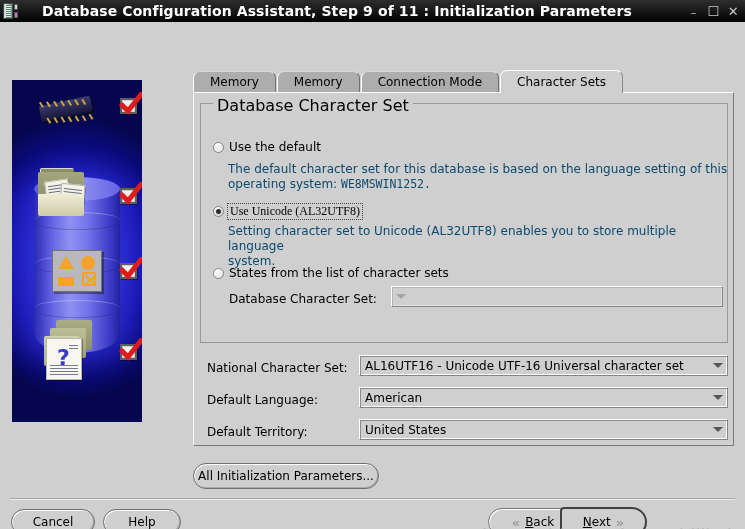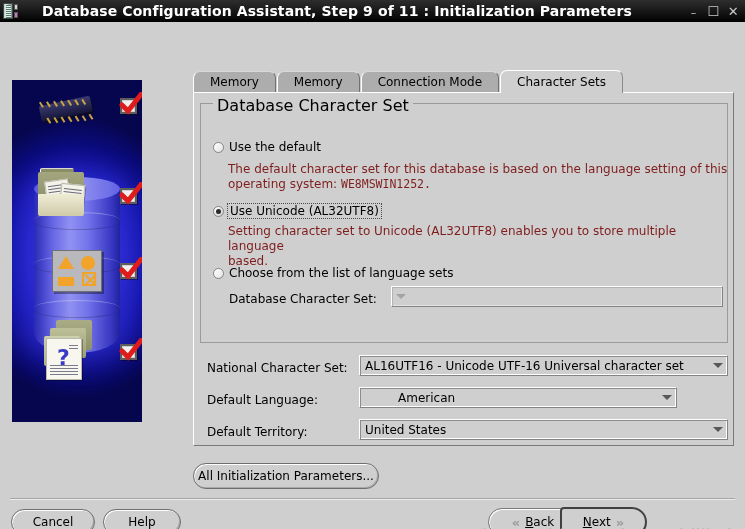--- a/index.html
+++ b/index.html
@@ -139,22 +139,22 @@
     width:11px;height:11px;border-radius:50%;
     background:linear-gradient(135deg,#f4f4f4,#d2d2d2);
     border:1px solid #848484;box-sizing:border-box;flex:0 0 auto;margin-right:5px;
     box-shadow:inset 1px 1px 0 #fff;
   }
   .radio.on:after{
     content:"";position:relative;display:block;left:2px;top:2px;width:5px;height:5px;border-radius:50%;background:#2b2b2b;
   }
   .radio.off{background:linear-gradient(135deg,#ffffff,#e2e2e2);}
   .radio-label{font-size:12px;color:#000;white-space:nowrap;}
-  .focusring{border:1px dotted #4a4a4a;padding:0 2px;margin:0 -2px;}
-  .desc{position:absolute;font-size:12px;color:#7f1d1d;line-height:15px;width:500px;}
+  .focusring{border:1px dotted #4a4a4a;padding:0 2px;margin:0 -2px;font-family:Liberation Serif, serif;}
+  .desc{position:absolute;font-size:12px;color:#0c4a6e;line-height:15px;width:500px;}
   .mono{font-family:"DejaVu Sans Mono","Liberation Mono",monospace;font-size:11.5px;}
 
   .disabled-txt{color:#8f8f8f;}
 
   
   .combo{
     position:absolute;height:21px;box-sizing:border-box;
     background:#cfcfcf;border:1px solid #ffffff;border-right-color:#848484;border-bottom-color:#848484;
     box-shadow:inset 1px 1px 0 #8c8c8c, inset -1px -1px 0 #ffffff;
     display:flex;align-items:center;
@@ -356,47 +356,47 @@
           <span>The default character set for this database is based on the language setting of this</span><br>
           <span>operating system: </span><span class="mono">WE8MSWIN1252.</span>
         </div>
 
         <div class="radio-row" style="left:12px;top:99px;">
           <span class="radio on"></span>
           <span class="radio-label focusring">Use Unicode (AL32UTF8)</span>
         </div>
         <div class="desc" style="left:27px;top:120px;">
           <span>Setting character set to Unicode (AL32UTF8) enables you to store multiple language</span><br>
-          <span>based.</span>
+          <span>system.</span>
         </div>
 
         <div class="radio-row" style="left:12px;top:162px;">
           <span class="radio off"></span>
-          <span class="radio-label">Choose from the list of language sets</span>
+          <span class="radio-label">States from the list of character sets</span>
         </div>
 
         <div class="fieldlabel" style="left:28px;top:188px;">Database Character Set:</div>
         <div class="combo dis" style="left:190px;top:182px;width:332px;">
           <span class="arrow">
               <i></i>
             </span>
         </div>
 
       </div>
 
       <div class="fieldlabel" style="left:13px;top:268px;">National Character Set:</div>
       <div class="combo" style="left:165px;top:262px;width:369px;">
         <span class="val">AL16UTF16 - Unicode UTF-16 Universal character set</span>
         <span class="arrow">
             <i></i>
           </span>
       </div>
 
       <div class="fieldlabel" style="left:13px;top:300px;">Default Language:</div>
-      <div class="combo" style="left:165px;top:294px;width:318px;padding-left:33px;">
+      <div class="combo" style="left:165px;top:294px;width:369px;">
         <span class="val">American</span>
         <span class="arrow">
             <i></i>
           </span>
       </div>
 
       <div class="fieldlabel" style="left:13px;top:332px;">Default Territory:</div>
       <div class="combo" style="left:165px;top:326px;width:369px;">
         <span class="val">United States</span>
         <span class="arrow">

